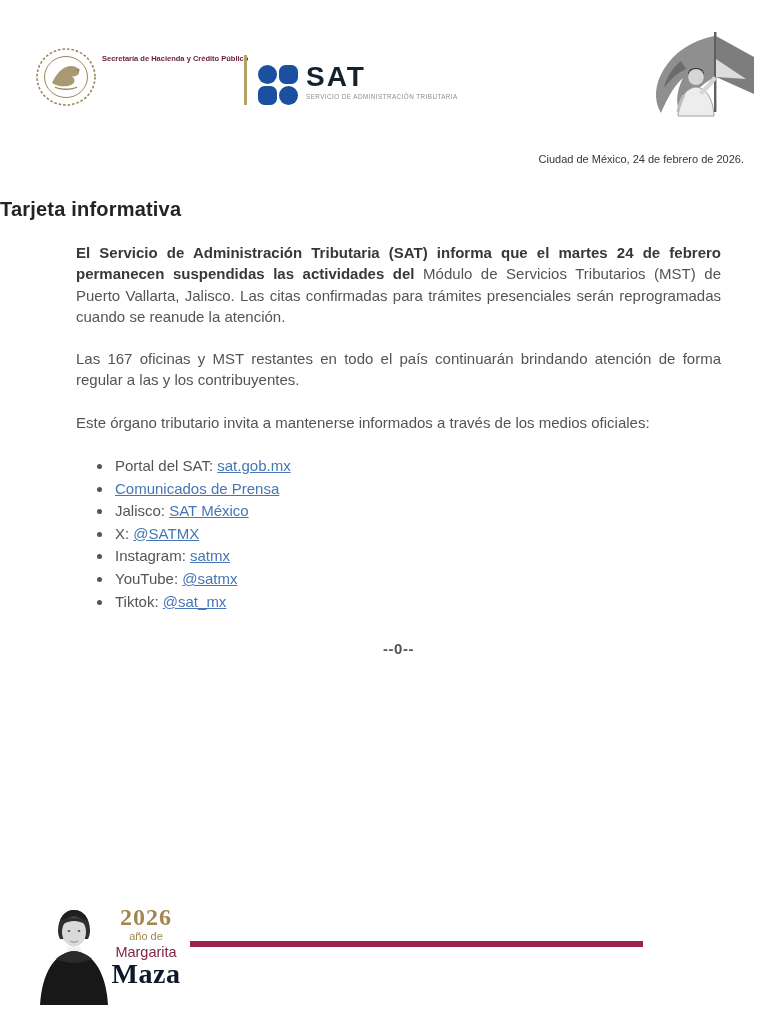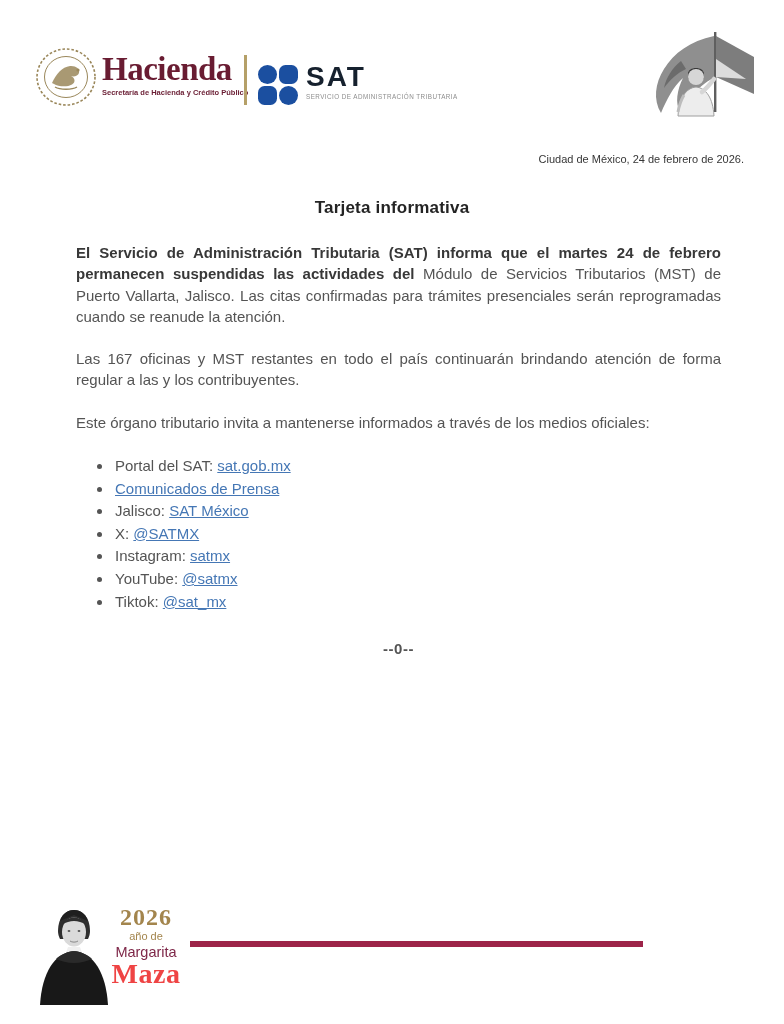--- a/index.html
+++ b/index.html
@@ -31,22 +31,22 @@
   .sat-name { font-size:28px; font-weight:800; color:#16212e; letter-spacing:2px; line-height:30px; }
   .sat-sub { font-size:6.3px; color:#8d8d8d; letter-spacing:0.45px; white-space:nowrap; margin-top:1px; }
   .flag-art { position:absolute; left:634px; top:28px; width:128px; height:110px; }
 
   
   .date-line {
     position:absolute; top:153px; right:40px;
     font-size:11px; color:#363636; text-align:right;
   }
   .doc-title {
-    position:absolute; top:198px; left:0; width:100%; text-align:center;
-    font-size:17px; font-weight:700; color:#242424; letter-spacing:0.2px;
+    position:absolute; top:198px; left:0; width:100%; 
+    font-size:20px; font-weight:700; color:#242424; letter-spacing:0.2px;
   }
 
   
   .content { position:absolute; top:242px; left:76px; right:63px; }
   .content p {
     font-size:15px; line-height:21.3px; color:#545454;
     text-align:justify; margin-bottom:21px;
   }
   .lead { color:#383838; font-weight:700; }
   .media-list {
@@ -59,40 +59,39 @@
     margin-top:25px; letter-spacing:0.5px;
   }
   .p-flush { margin-left:-8px; margin-right:-4px; }
 
   
   .portrait { position:absolute; left:36px; top:901px; width:72px; height:104px; }
   .footer-brand { position:absolute; left:104px; top:905px; width:84px; text-align:center; }
   .fb-year { font-family:"Liberation Serif", serif; font-weight:700; font-size:24px; line-height:24px; color:#a3854d; letter-spacing:1px; }
   .fb-small { font-size:11px; font-weight:400; color:#a3854d; line-height:12px; margin-top:1px;text-align:center; }
   .fb-name { font-size:14.5px; font-weight:400; color:#7e2748; line-height:17px; margin-top:2px; }
-  .fb-surname { font-family:"Liberation Serif", serif; font-size:28px; font-weight:700; color:#ef4444; line-height:26px; letter-spacing:0.5px; }
+  .fb-surname { font-family:"Liberation Serif", serif; font-size:28px; font-weight:700; color:#0f172a; line-height:26px; letter-spacing:0.5px; }
   .footer-line { position:absolute; left:190px; top:941px; width:453px; height:5.5px; background:#9d2449; }
 </style>
 </head>
 <body>
 
 <div class="page">
 
   <div>
 
     <svg class="seal" viewBox="0 0 64 62">
       <ellipse cx="32" cy="31" rx="29" ry="28" fill="none" stroke="#9a875a" stroke-width="1.6" stroke-dasharray="2.6 1.9"></ellipse>
       <ellipse cx="32" cy="31" rx="21.5" ry="20.5" fill="none" stroke="#9a875a" stroke-width="1"></ellipse>
       <path d="M18,37 C22,28 28,21 36,20 C42,19.5 46,23 45,27 C44,30 40,31 37,30 C41,32 42,36 38,38.5 C33,41.5 24,40.5 20,38 Z" fill="#9a875a" opacity="0.85"></path>
       <path d="M21,41 C26,44 38,44 43,41" fill="none" stroke="#9a875a" stroke-width="1.4"></path>
       <circle cx="44" cy="24" r="1.6" fill="#9a875a"></circle>
     </svg>
 
     <div class="hacienda-text">
-      <div class="hacienda-name">Hacienda</div>
       <div class="hacienda-sub">Secretaría de Hacienda y Crédito Público</div>
     </div>
 
     <div class="logo-divider"></div>
 
     <div class="sat-block">
       <div class="sat-icons">
         <span class="si-circle"></span>
           <span class="si-squircle"></span>
         <span class="si-squircle"></span>

